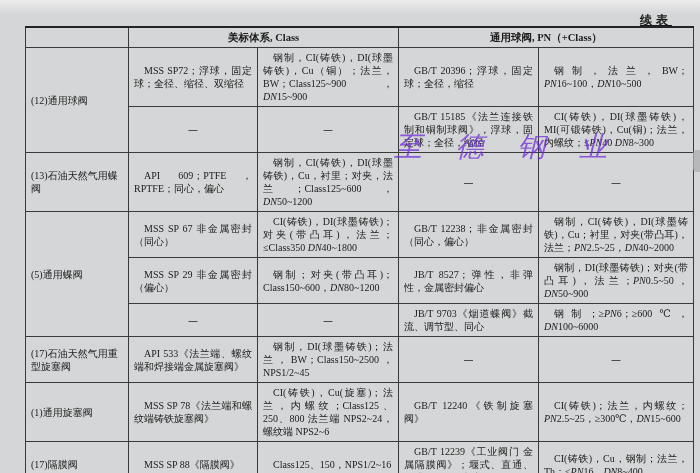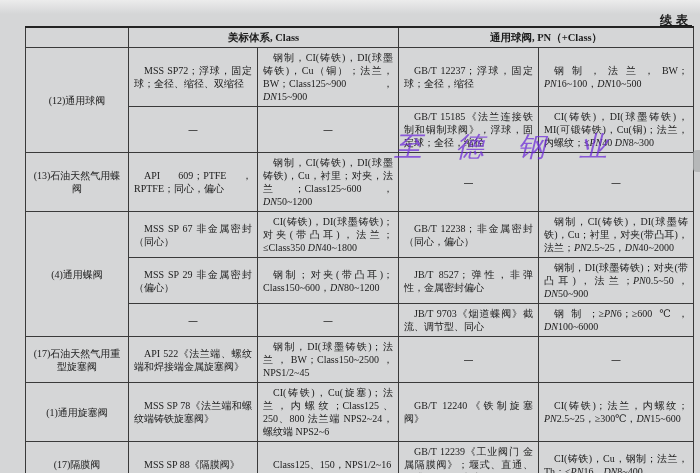--- a/index.html
+++ b/index.html
@@ -7,37 +7,37 @@
     width:700px;height:473px;overflow:hidden;position:relative;
     background:#d5d6d7;
     font-family:"Liberation Serif","DejaVu Serif",serif;
     color:#1b1b1b;
   }
   .page-top-light{
     position:absolute;left:0;top:0;width:700px;height:14px;
     background:linear-gradient(#ececec,#d5d6d7);
   }
   .continued{
-    position:absolute;top:12px;right:8px;
+    position:absolute;top:12px;right:28px;
     font-size:12px;font-weight:bold;letter-spacing:4px;text-decoration:underline;
   }
   .vtable-wrap{position:absolute;left:25px;top:26px;width:668px;}
   table.vtable{
     width:668px;border-collapse:collapse;table-layout:fixed;
     border-top:2px solid #232323;border-bottom:2px solid #232323;
     font-size:10px;line-height:13px;
   }
   table.vtable td,table.vtable th{
     border:1px solid #3a3a3a;
     padding:3px 5px;
     vertical-align:middle;
     overflow:hidden;
   }
   th.hdr{font-weight:bold;text-align:center;font-size:10.5px;padding:2px 4px;}
-  td.label-cell{text-align:center;padding:2px 3px;}
+  td.label-cell{text-align:left;padding:2px 3px;}
   td.text-cell{text-align:justify;text-indent:1em;}
   td.dash-cell{text-align:center;text-indent:0;font-family:"DejaVu Sans",sans-serif;}
   col.c1{width:103px}col.c2{width:129px}col.c3{width:141px}col.c4{width:140px}col.c5{width:155px}
   .watermark{
     position:absolute;left:394px;top:128px;
     pointer-events:none;opacity:.72;z-index:5;
     font-family:"Liberation Sans","DejaVu Sans",sans-serif;
   }
   .watermark .wm1{font-size:28px;letter-spacing:13px;white-space:nowrap;}
   .watermark .wm2{font-size:25px;letter-spacing:4px;white-space:nowrap;margin-top:1px;}
@@ -68,58 +68,58 @@
         <th class="hdr"></th>
         <th class="hdr" colspan="2"><span>美标体系, Class</span></th>
         <th class="hdr" colspan="2"><span>通用球阀, PN（+Class）</span></th>
       </tr>
     </thead>
     <tbody id="vtable-body">
         <tr>
           <td class="label-cell" rowspan="2">(12)通用球阀</td>
           <td class="text-cell">MSS SP72；浮球，固定球；全径、缩径、双缩径</td>
           <td class="text-cell">钢制，CI(铸铁)，DI(球墨铸铁)，Cu（铜）；法兰，BW；Class125~900，<i>DN</i>15~900</td>
-          <td class="text-cell">GB/T 12237；浮球，固定球；全径，缩径</td>
+          <td class="text-cell">GB/T 20396；浮球，固定球；全径，缩径</td>
           <td class="text-cell">钢制，法兰，BW；<i>PN</i>16~100，<i>DN</i>10~500</td>
         </tr>
         <tr>
           <td class="dash-cell">—</td>
           <td class="dash-cell">—</td>
           <td class="text-cell">GB/T 15185《法兰连接铁制和铜制球阀》，浮球，固定球；全径，缩径</td>
           <td class="text-cell">CI(铸铁)，DI(球墨铸铁)，MI(可锻铸铁)，Cu(铜)；法兰，内螺纹；≤<i>PN</i>40 <i>DN</i>8~300</td>
         </tr>
         <tr>
           <td class="label-cell" rowspan="1">(13)石油天然气用蝶阀</td>
           <td class="text-cell">API 609；PTFE，RPTFE；同心，偏心</td>
           <td class="text-cell">钢制，CI(铸铁)，DI(球墨铸铁)，Cu，衬里；对夹，法兰；Class125~600，<i>DN</i>50~1200</td>
           <td class="dash-cell">—</td>
           <td class="dash-cell">—</td>
         </tr>
         <tr>
-          <td class="label-cell" rowspan="3">(4)通用蝶阀</td>
+          <td class="label-cell" rowspan="3">(5)通用蝶阀</td>
           <td class="text-cell">MSS SP 67 非金属密封（同心）</td>
           <td class="text-cell">CI(铸铁)，DI(球墨铸铁)；对夹(带凸耳)，法兰；≤Class350 <i>DN</i>40~1800</td>
           <td class="text-cell">GB/T 12238；非金属密封（同心，偏心）</td>
           <td class="text-cell">钢制，CI(铸铁)，DI(球墨铸铁)，Cu；衬里，对夹(带凸耳)，法兰；<i>PN</i>2.5~25，<i>DN</i>40~2000</td>
         </tr>
         <tr>
           <td class="text-cell">MSS SP 29 非金属密封（偏心）</td>
           <td class="text-cell">钢制；对夹(带凸耳)；Class150~600，<i>DN</i>80~1200</td>
           <td class="text-cell">JB/T 8527；弹性，非弹性，金属密封偏心</td>
           <td class="text-cell">钢制，DI(球墨铸铁)；对夹(带凸耳)，法兰；<i>PN</i>0.5~50，<i>DN</i>50~900</td>
         </tr>
         <tr>
           <td class="dash-cell">—</td>
           <td class="dash-cell">—</td>
           <td class="text-cell">JB/T 9703《烟道蝶阀》截流、调节型、同心</td>
           <td class="text-cell">钢制；≥<i>PN</i>6；≥600℃，<i>DN</i>100~6000</td>
         </tr>
         <tr>
           <td class="label-cell" rowspan="1">(17)石油天然气用重型旋塞阀</td>
-          <td class="text-cell">API 522《法兰端、螺纹端和焊接端金属旋塞阀》</td>
+          <td class="text-cell">API 533《法兰端、螺纹端和焊接端金属旋塞阀》</td>
           <td class="text-cell">钢制，DI(球墨铸铁)；法兰，BW；Class150~2500，NPS1/2~45</td>
           <td class="dash-cell">—</td>
           <td class="dash-cell">—</td>
         </tr>
         <tr>
           <td class="label-cell" rowspan="1">(1)通用旋塞阀</td>
           <td class="text-cell">MSS SP 78《法兰端和螺纹端铸铁旋塞阀》</td>
           <td class="text-cell">CI(铸铁)，Cu(旋塞)；法兰，内螺纹；Class125、250、800 法兰端 NPS2~24，螺纹端 NPS2~6</td>
           <td class="text-cell">GB/T 12240《铁制旋塞阀》</td>
           <td class="text-cell">CI(铸铁)；法兰，内螺纹；<i>PN</i>2.5~25，≥300℃，<i>DN</i>15~600</td>

